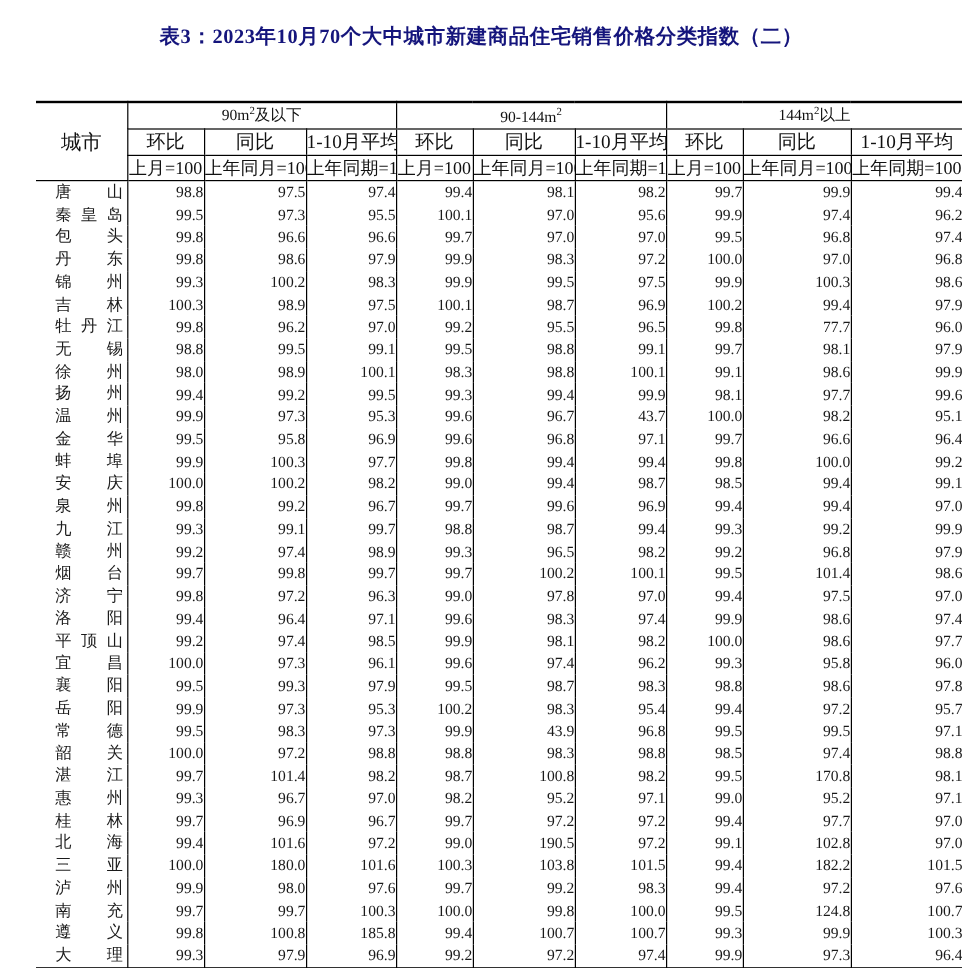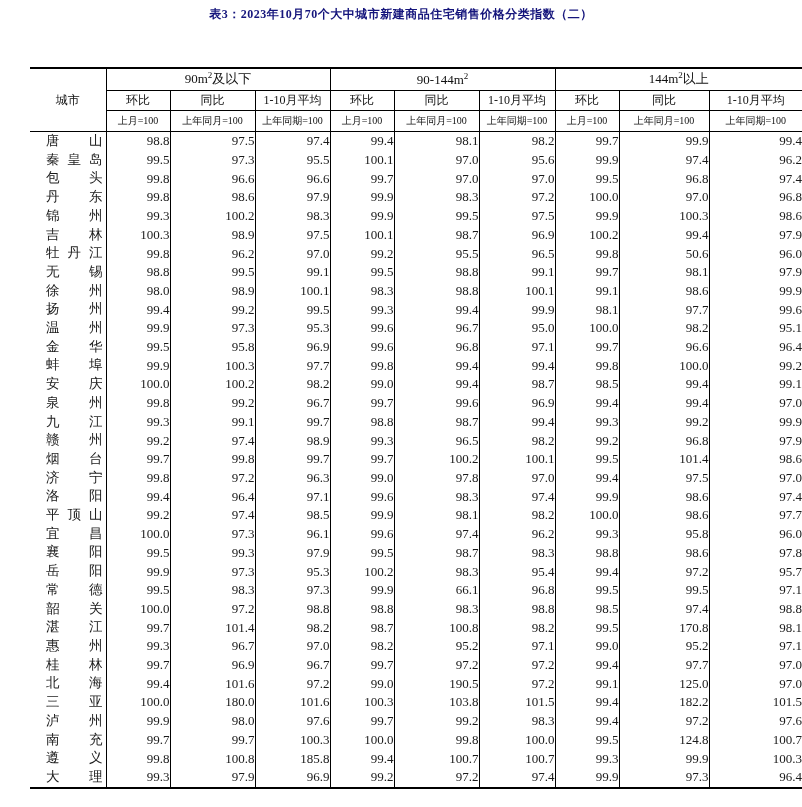--- a/index.html
+++ b/index.html
@@ -9,23 +9,23 @@
     width: 802px;
     height: 807px;
     overflow: hidden;
     font-family: "Liberation Serif", "DejaVu Serif", serif;
     color: #1a1a1a;
     --title-color: #15157c;
   }
   .page { position: relative; width: 802px; height: 807px; }
 
   .page-title {
-    margin: 3px 0 0 0;
+    margin: 20px 0 0 0;
     text-align: center;
-    font-size: 12px;
+    font-size: 17px;
     line-height: 22px;
     font-weight: bold;
     color: var(--title-color);
     letter-spacing: 0.5px;
   }
 
   table.idx {
     position: absolute;
     top: 64px;
     left: 30px;
@@ -41,25 +41,25 @@
     border-left: 1px solid #000;
     padding: 0;
     font-weight: normal;
     overflow: hidden;
     white-space: nowrap;
   }
   .city-th, .city-td { border-left: none !important; }
 
   
   thead th { text-align: center; font-size: 13px; color: #111; margin-top: 12px; }
-  .city-th { font-size: 12px; border-bottom: 1.5px solid #000; }
+  .city-th { font-size: 17px; border-bottom: 1.5px solid #000; }
   .group-th { height: 21px; border-bottom: 1px solid #000; font-size: 13px; }
   .group-th sup { font-size: 9px; }
-  .sub-th   { height: 19px; border-bottom: 1px solid #000; font-size: 12px; }
-  .base-th  { height: 20px; border-bottom: 1.5px solid #000; font-size: 10px; }
+  .sub-th   { height: 19px; border-bottom: 1px solid #000; font-size: 16px; }
+  .base-th  { height: 20px; border-bottom: 1.5px solid #000; font-size: 15px; }
 
   
   tbody td { height: 18.7px; font-size: 13px; }
   td.num { text-align: right; padding-right: 12px; }
   .city-name {
     display: flex;
     justify-content: space-between;
     padding: 0 3px 0 16px;
     font-size: 13.5px;
     line-height: 18.7px;
@@ -228,21 +228,21 @@
               <span>江</span>
             </div>
           </td>
           <td class="num">99.8</td>
           <td class="num">96.2</td>
           <td class="num">97.0</td>
           <td class="num">99.2</td>
           <td class="num">95.5</td>
           <td class="num">96.5</td>
           <td class="num">99.8</td>
-          <td class="num">50.6</td>
+          <td class="num">77.7</td>
           <td class="num">96.0</td>
         </tr>
         <tr>
           <td class="city-td">
             <div class="city-name">
               <span>无</span>
               <span>锡</span>
             </div>
           </td>
           <td class="num">98.8</td>
@@ -294,21 +294,21 @@
             <div class="city-name">
               <span>温</span>
               <span>州</span>
             </div>
           </td>
           <td class="num">99.9</td>
           <td class="num">97.3</td>
           <td class="num">95.3</td>
           <td class="num">99.6</td>
           <td class="num">96.7</td>
-          <td class="num">95.0</td>
+          <td class="num">43.7</td>
           <td class="num">100.0</td>
           <td class="num">98.2</td>
           <td class="num">95.1</td>
         </tr>
         <tr>
           <td class="city-td">
             <div class="city-name">
               <span>金</span>
               <span>华</span>
             </div>
@@ -532,21 +532,21 @@
           <td class="city-td">
             <div class="city-name">
               <span>常</span>
               <span>德</span>
             </div>
           </td>
           <td class="num">99.5</td>
           <td class="num">98.3</td>
           <td class="num">97.3</td>
           <td class="num">99.9</td>
-          <td class="num">66.1</td>
+          <td class="num">43.9</td>
           <td class="num">96.8</td>
           <td class="num">99.5</td>
           <td class="num">99.5</td>
           <td class="num">97.1</td>
         </tr>
         <tr>
           <td class="city-td">
             <div class="city-name">
               <span>韶</span>
               <span>关</span>
@@ -620,21 +620,21 @@
               <span>海</span>
             </div>
           </td>
           <td class="num">99.4</td>
           <td class="num">101.6</td>
           <td class="num">97.2</td>
           <td class="num">99.0</td>
           <td class="num">190.5</td>
           <td class="num">97.2</td>
           <td class="num">99.1</td>
-          <td class="num">125.0</td>
+          <td class="num">102.8</td>
           <td class="num">97.0</td>
         </tr>
         <tr>
           <td class="city-td">
             <div class="city-name">
               <span>三</span>
               <span>亚</span>
             </div>
           </td>
           <td class="num">100.0</td>

